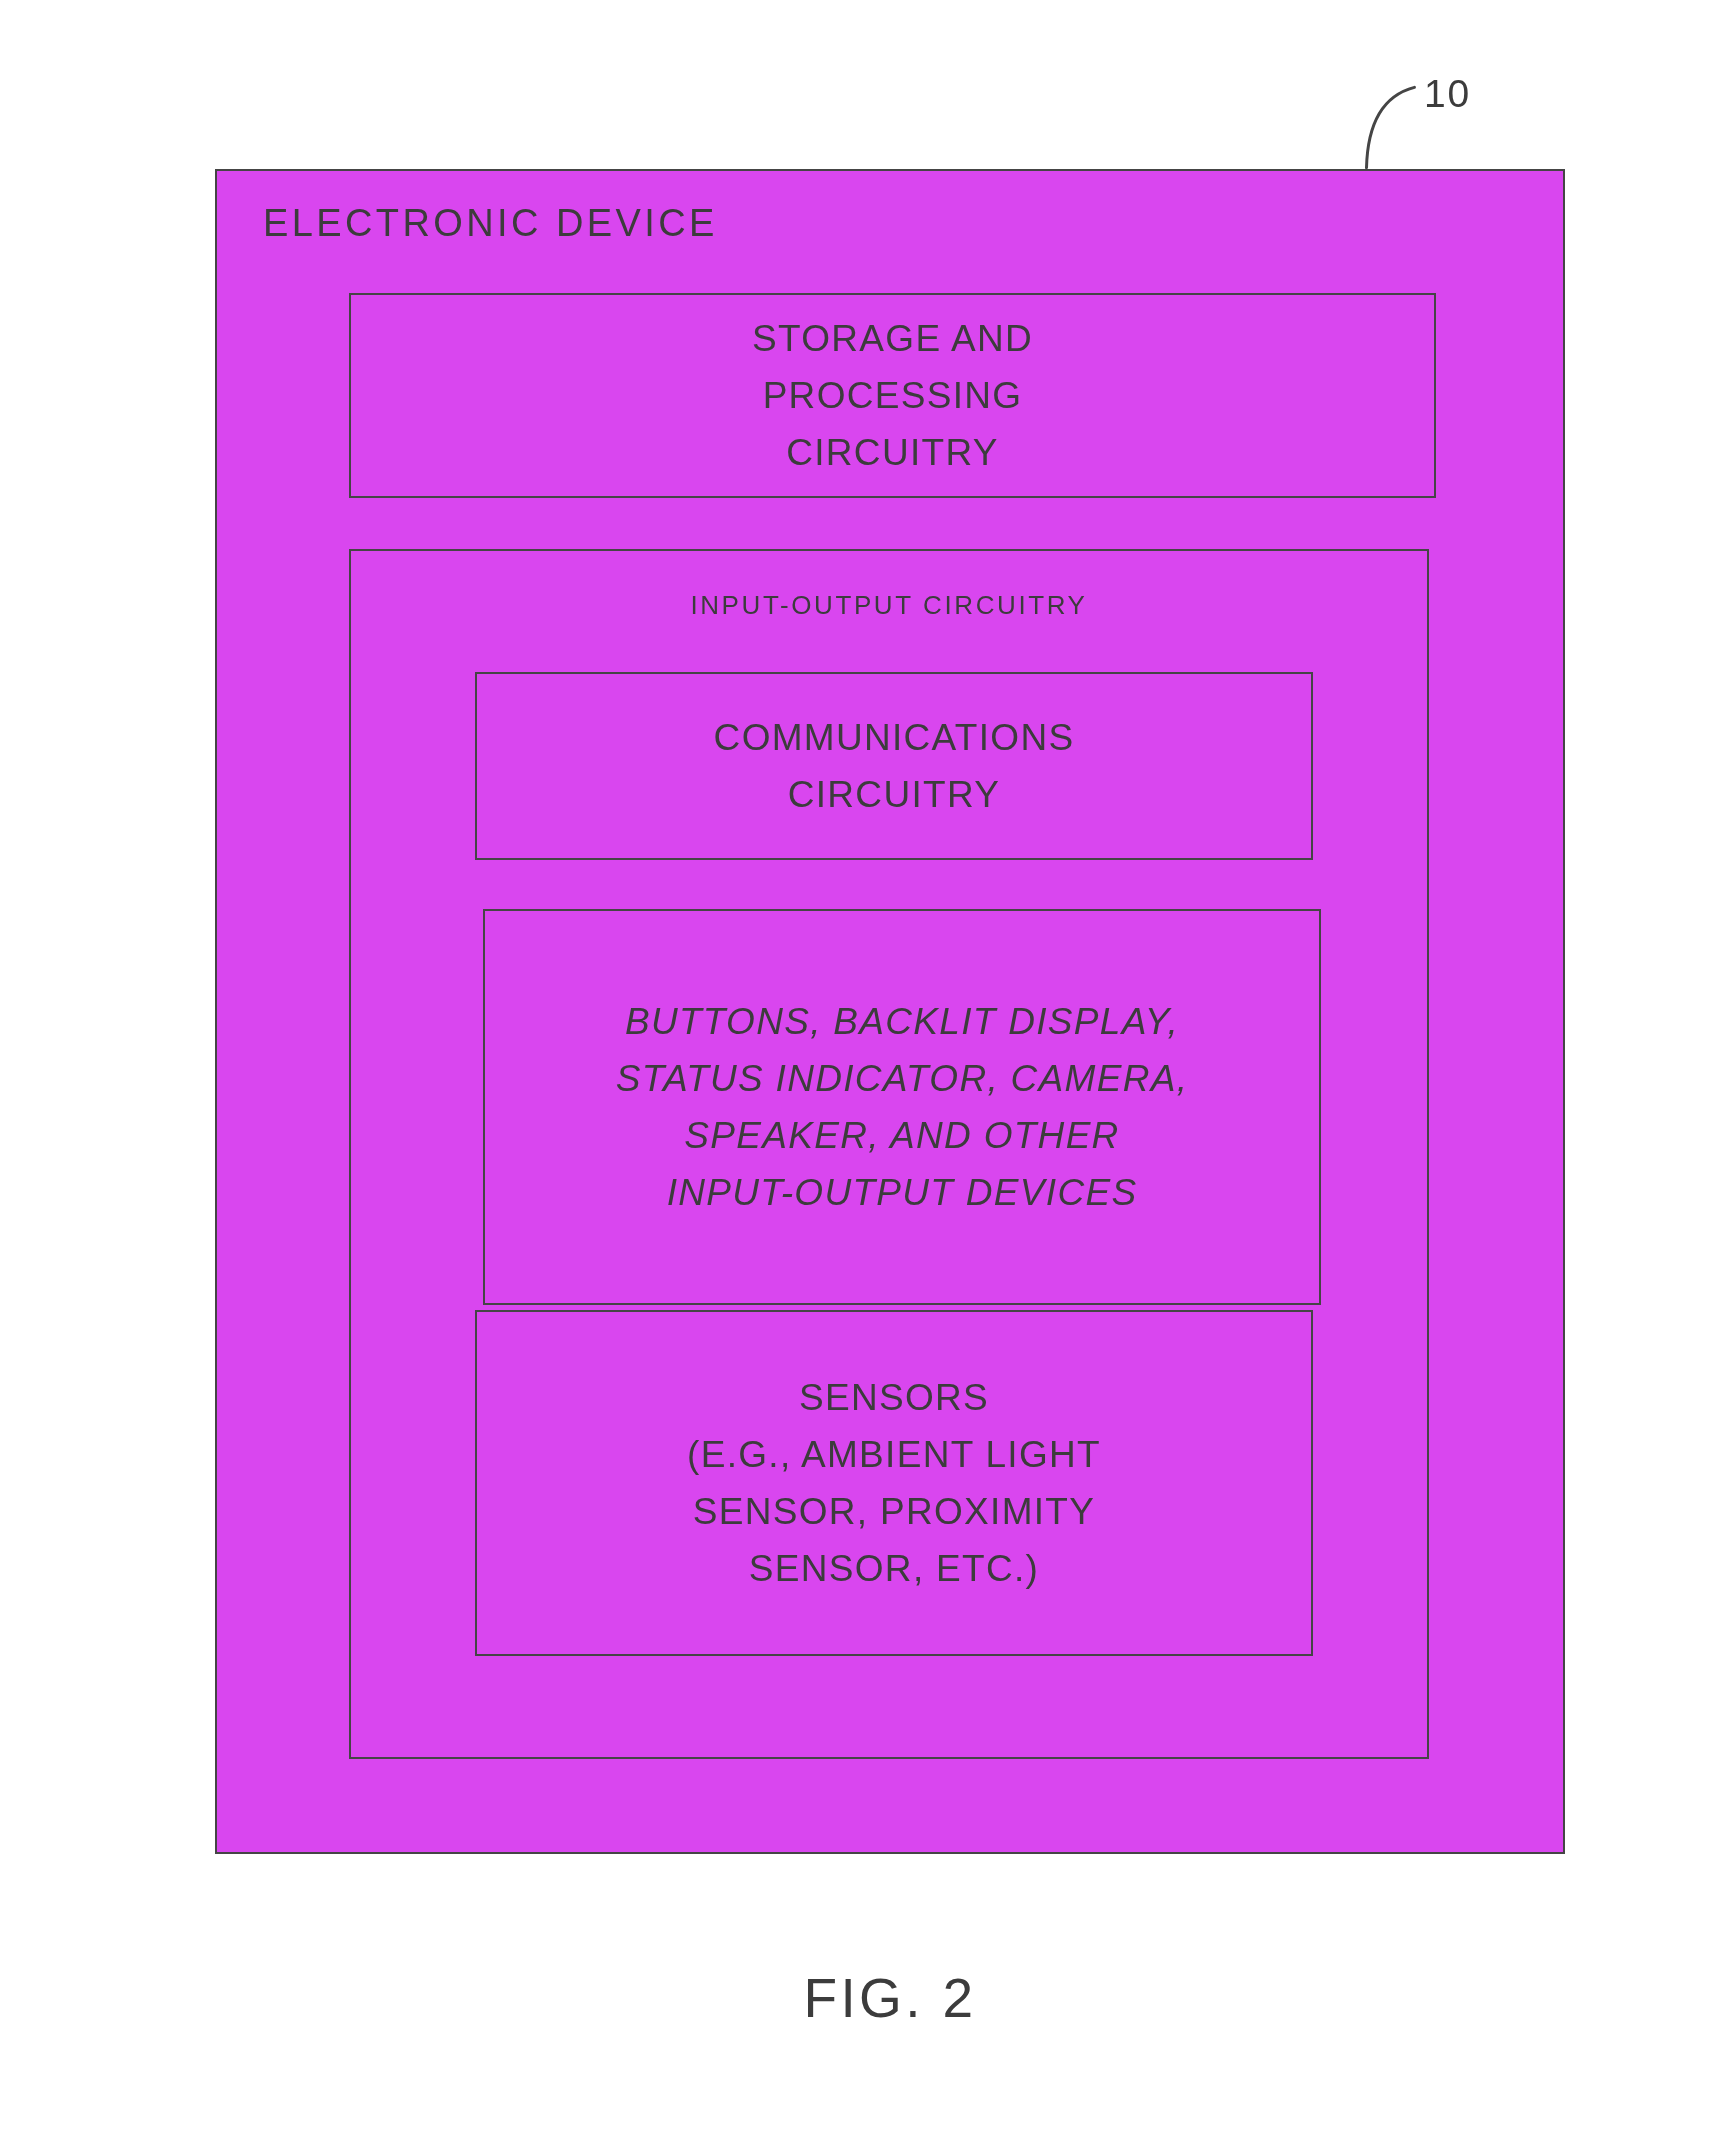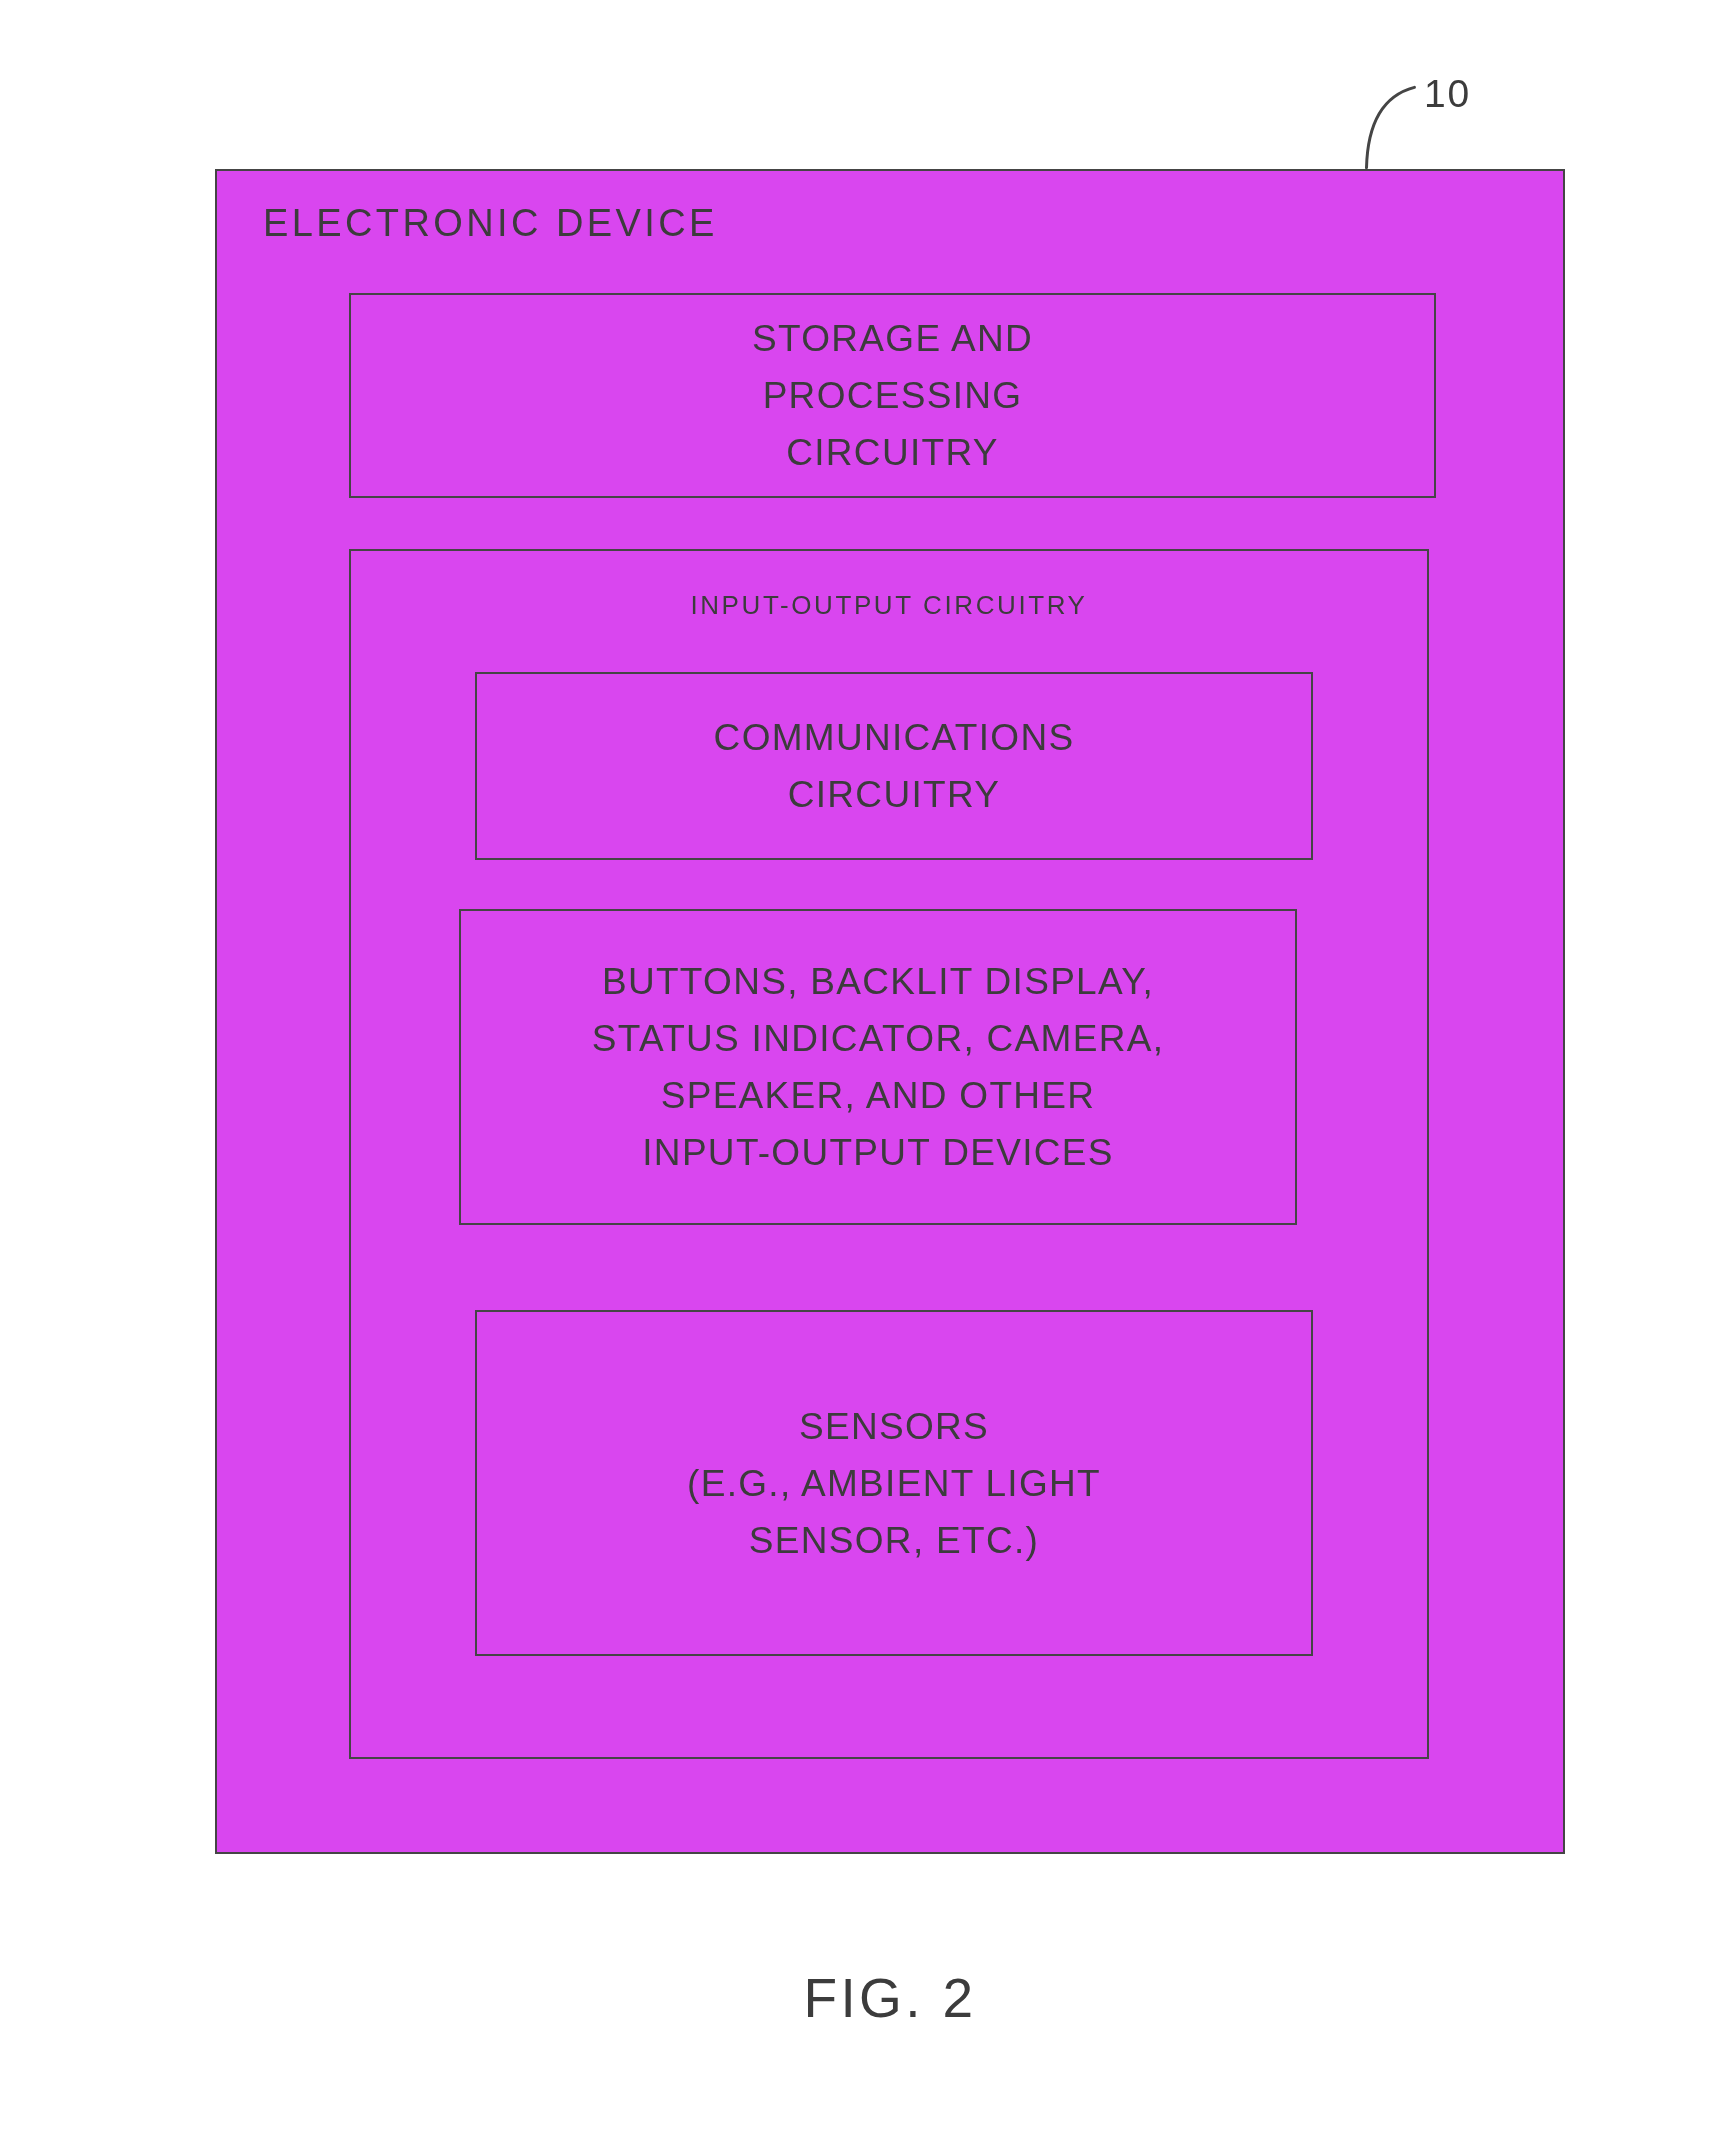--- a/index.html
+++ b/index.html
@@ -61,22 +61,22 @@
     font-size: 26px;
     line-height: 57px;
     letter-spacing: 2.6px;
     white-space: nowrap;
   }
   .comms-box {
     left: 124px; top: 121px;
     width: 838px; height: 188px;
   }
   .devices-box {
-    left: 108px; top: 358px;
-    width: 838px; height: 316px;
+    left: 132px; top: 358px;
+    width: 838px; height: 396px; font-style: italic;
   }
   .sensors-box {
     left: 124px; top: 759px;
     width: 838px; height: 346px;
   }
   .ref {
     position: absolute;
     font-size: 39px;
     letter-spacing: 1.7px;
     color: #3c3c3c;
@@ -149,20 +149,21 @@
     <div class="box devices-box center-stack">
       <div class="line">BUTTONS, BACKLIT DISPLAY,</div>
       <div class="line">STATUS INDICATOR, CAMERA,</div>
       <div class="line">SPEAKER, AND OTHER</div>
       <div class="line">INPUT-OUTPUT DEVICES</div>
     </div>
 
     <div class="box sensors-box center-stack">
       <div class="line">SENSORS</div>
       <div class="line">(E.G., AMBIENT LIGHT</div>
+      <div class="line">SENSOR, PROXIMITY</div>
       <div class="line">SENSOR, ETC.)</div>
     </div>
   </div>
 
 </div>
 
 <div class="figure-caption">FIG. 2</div>
 
 
 </body></html>

